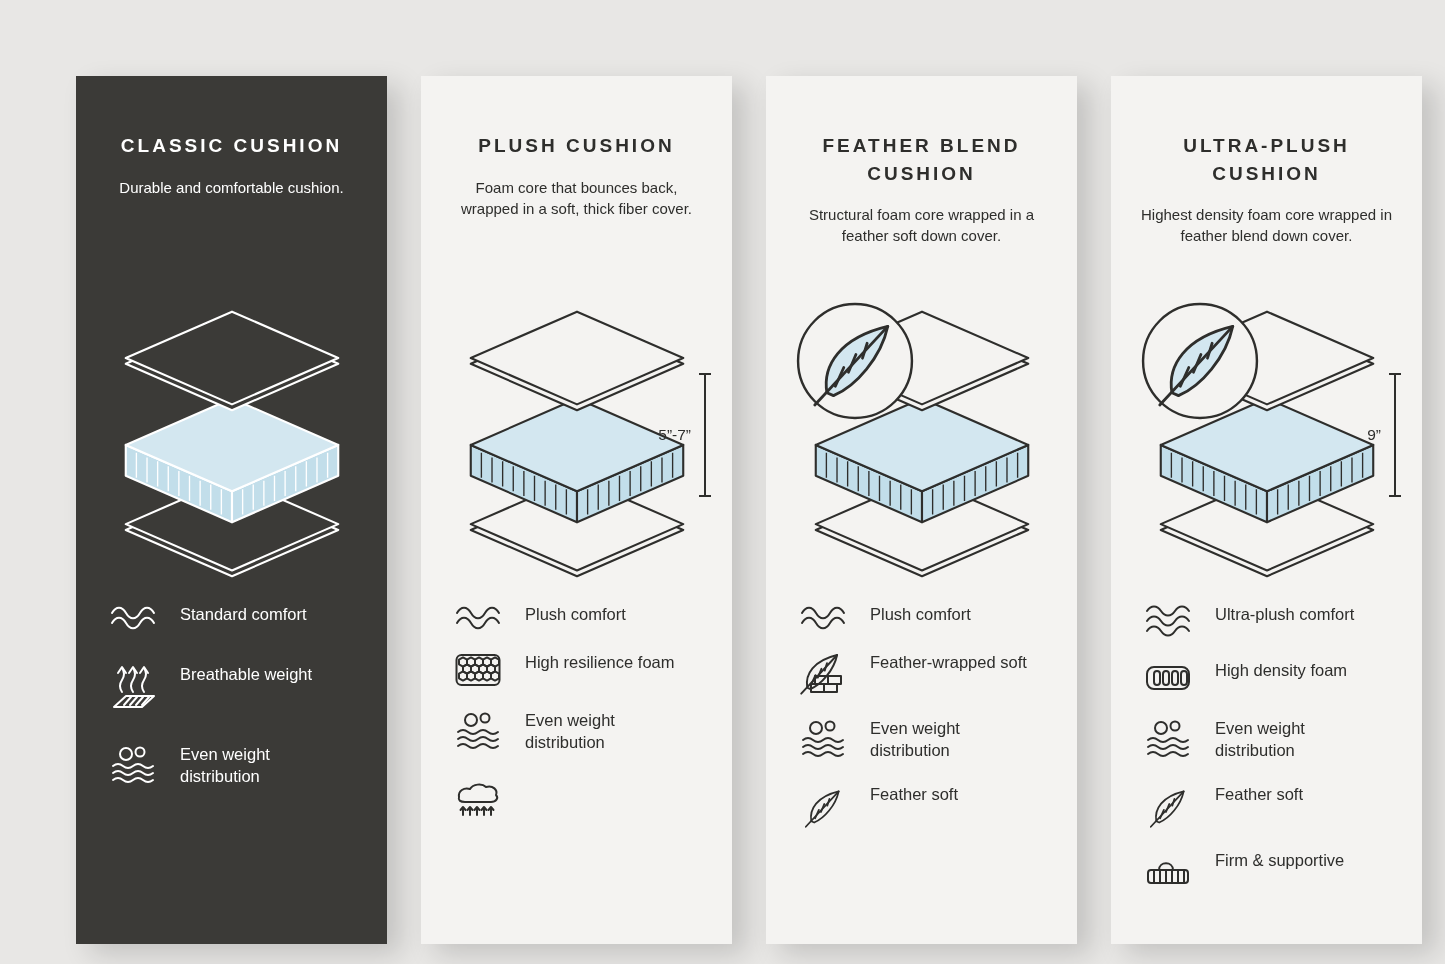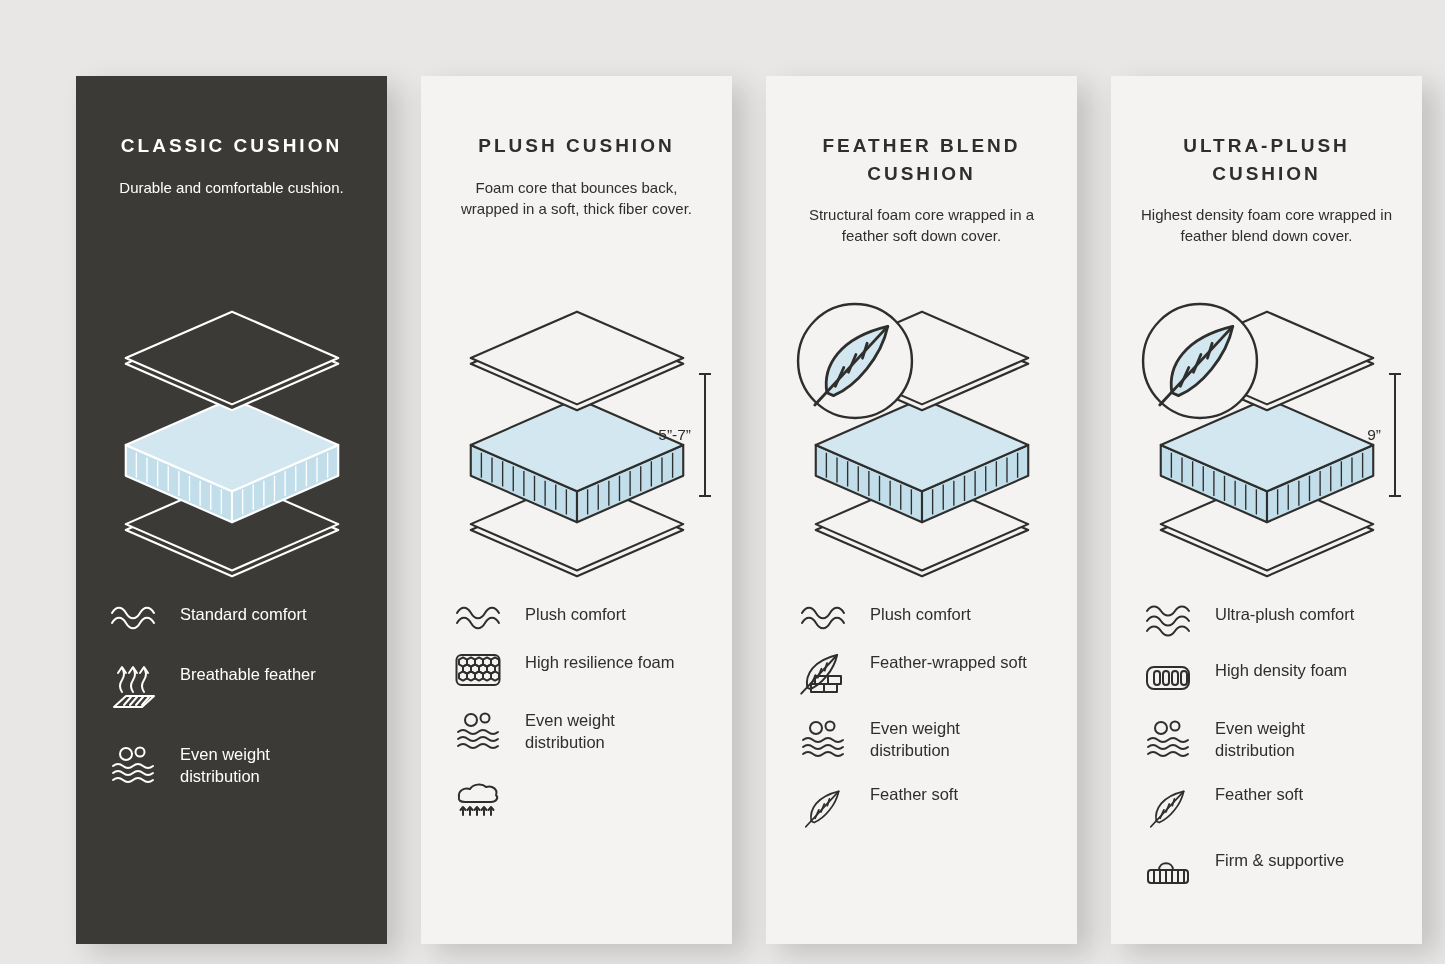--- a/index.html
+++ b/index.html
@@ -185,21 +185,21 @@
             </svg>
           </span>
         <span class="flabel">Standard comfort</span>
       </li>
       <li class="feature">
         <span class="ficon">
             <svg viewBox="0 0 48 46" width="48" height="46">
               <use href="#icon-breathable"></use>
             </svg>
           </span>
-        <span class="flabel">Breathable feather</span>
+        <span class="flabel">Breathable weight</span>
       </li>
       <li class="feature">
         <span class="ficon">
             <svg viewBox="0 0 48 42" width="48" height="42">
               <use href="#icon-weight"></use>
             </svg>
           </span>
         <span class="flabel">Even weight distribution</span>
       </li>
     </ul>

